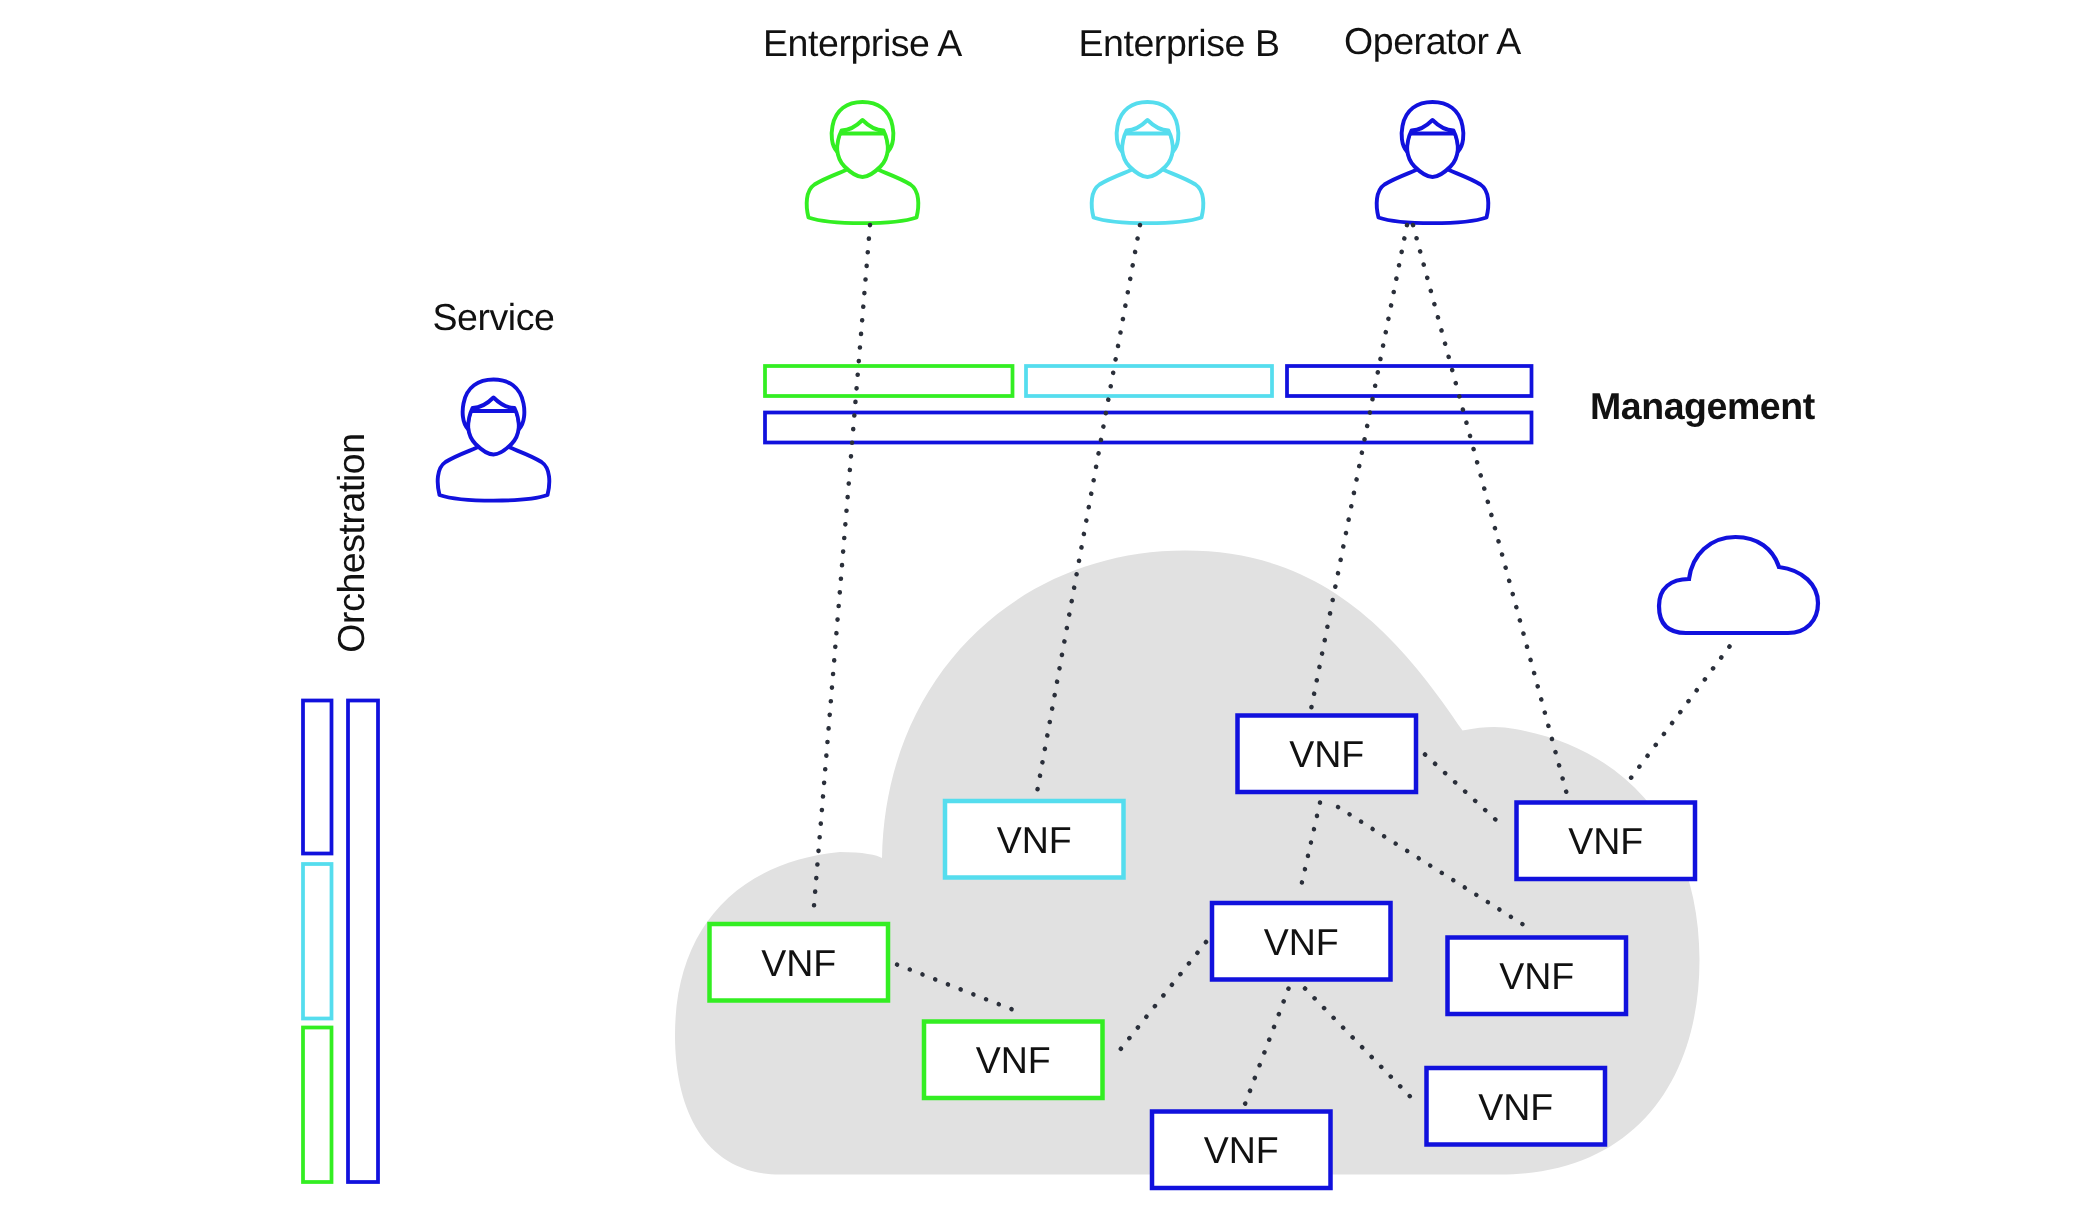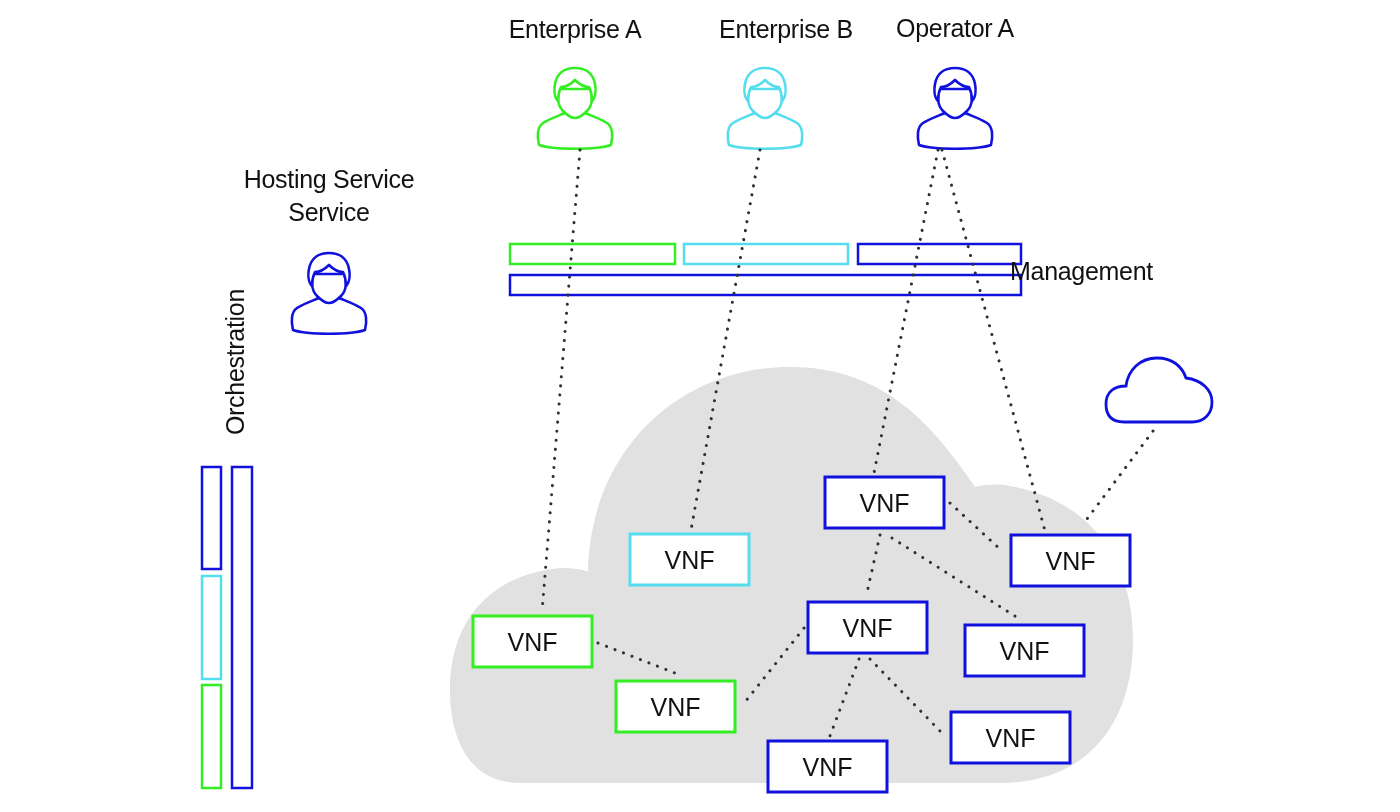--- a/index.html
+++ b/index.html
@@ -114,19 +114,18 @@
         <line x1="870" y1="659" x2="942" y2="733" stroke="#2a2f3a" stroke-width="3" stroke-linecap="round" stroke-dasharray="0.1 9"></line>
         <line x1="1153" y1="431" x2="1087" y2="519" stroke="#2a2f3a" stroke-width="3" stroke-linecap="round" stroke-dasharray="0.1 9"></line>
       </g>
   </svg>
 
   
   <div class="lbl center" style="left:575px; top:15px;">Enterprise A</div>
   <div class="lbl center" style="left:765px; top:15px;margin-left:21px;">Enterprise B</div>
   <div class="lbl center" style="left:955px; top:14px;">Operator A</div>
 
-  <div class="lbl center" style="left:329px; top:165px;">Hosting Service</div>
   <div class="lbl center" style="left:329px; top:198px;">Service</div>
 
-  <div class="lbl" style="left:1010px; top:257px;">Management</div>
+  <div class="lbl" style="left:1060px; top:257px;font-weight:bold;">Management</div>
 
   <div class="lbl" style="left:235px; top:362px; transform:translate(-50%,-50%) rotate(-90deg);">Orchestration</div>
 </div>
 
 </body></html>

